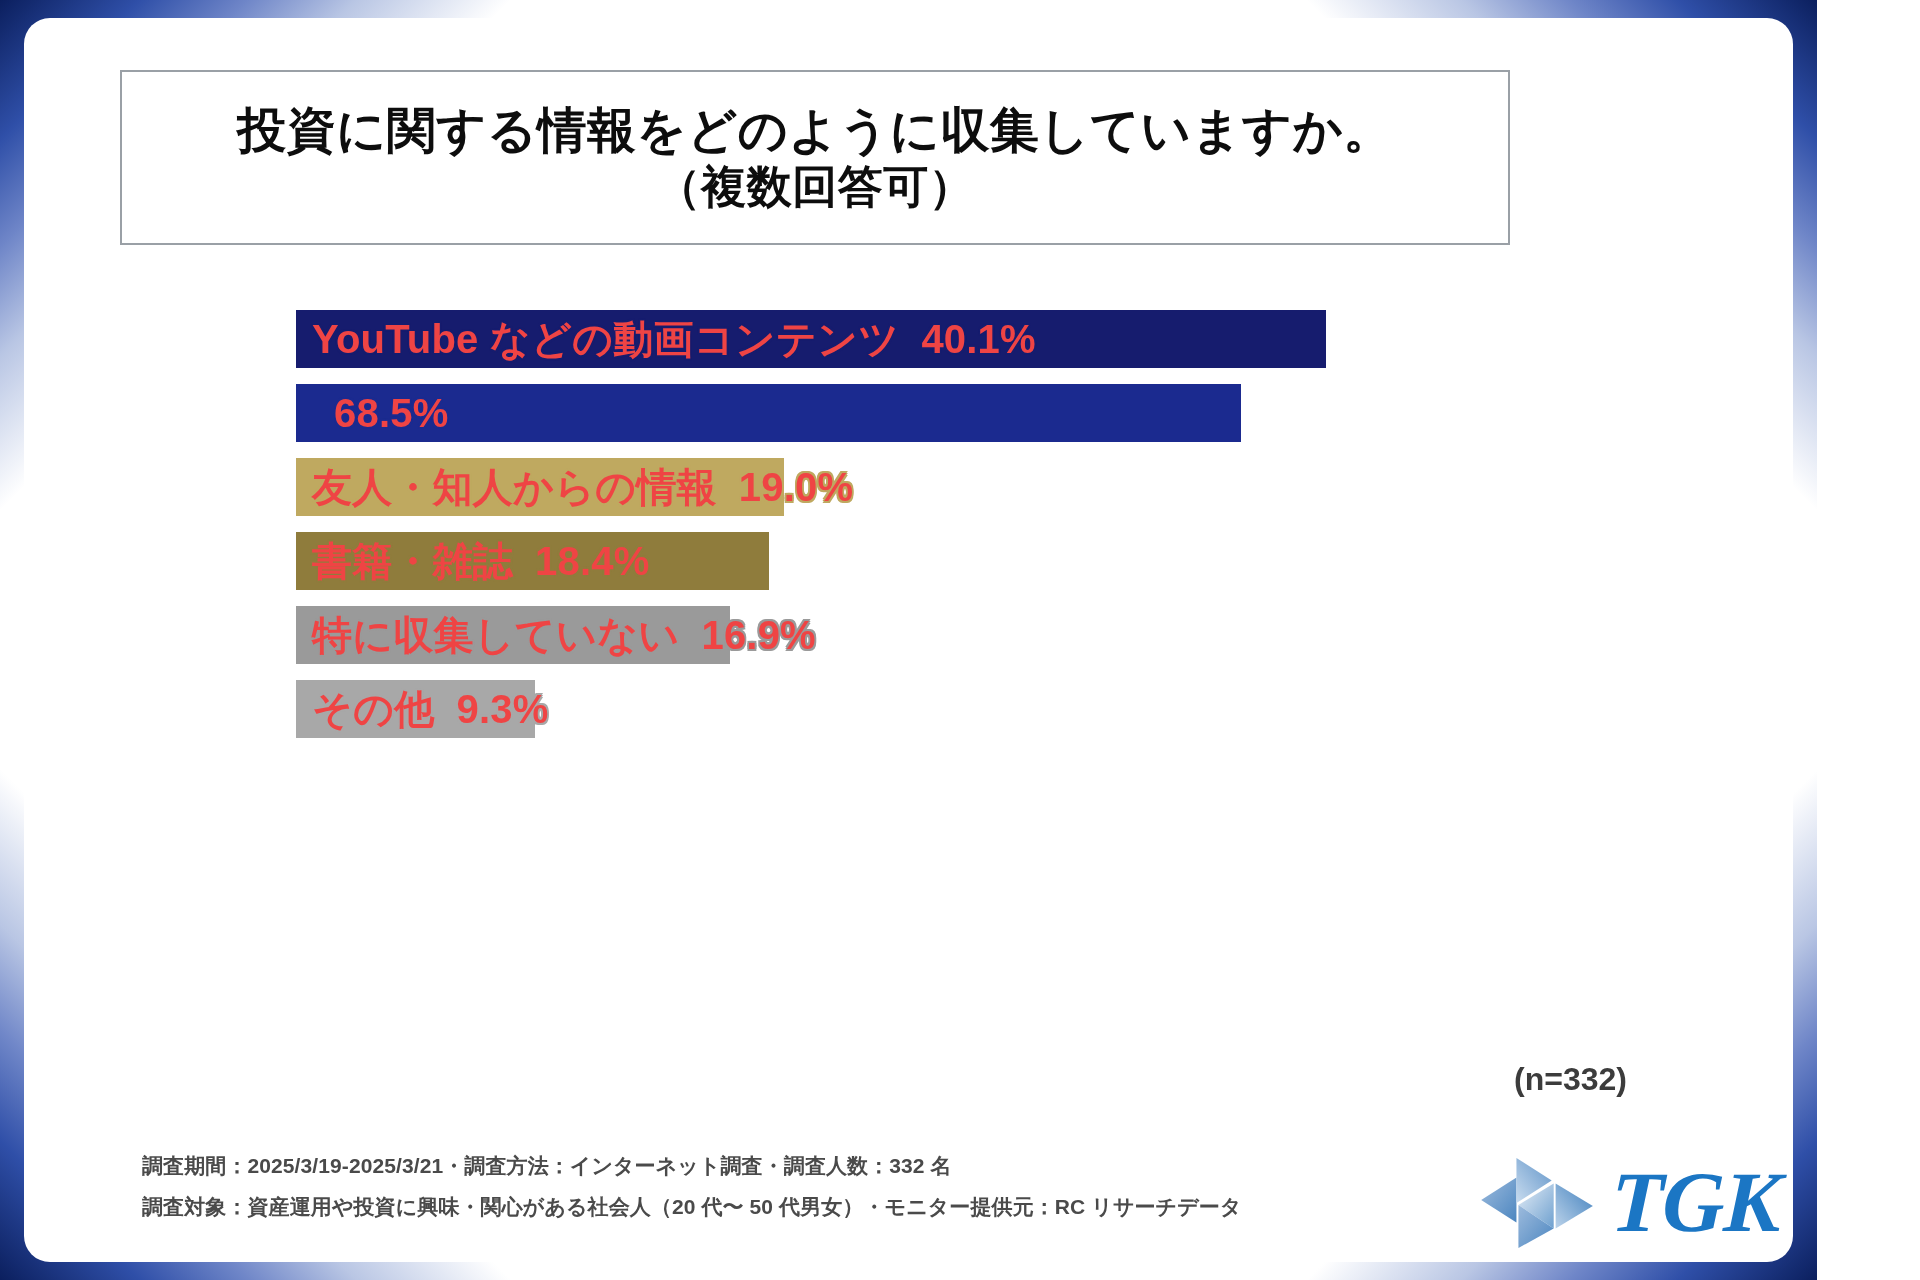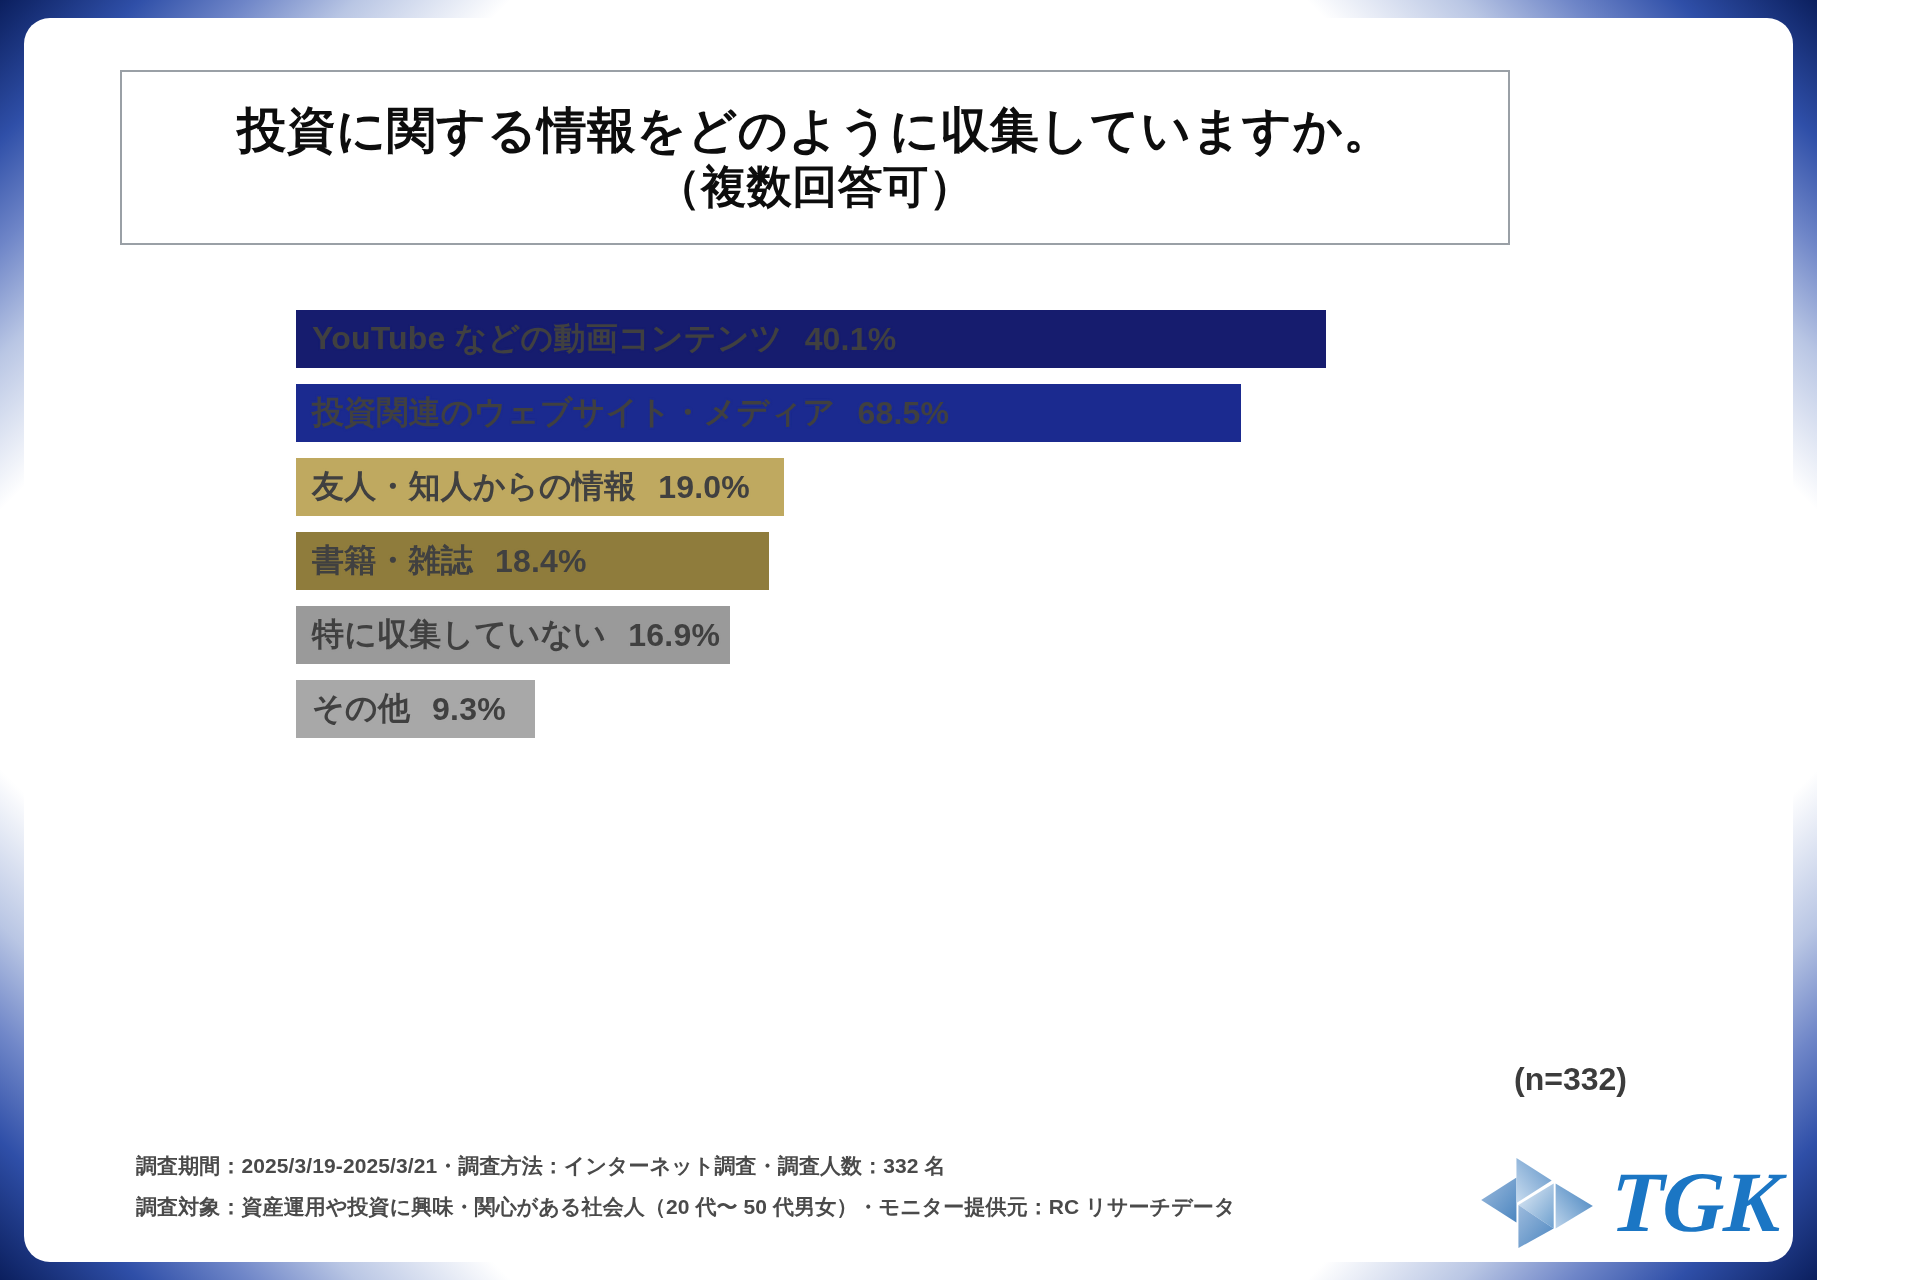--- a/index.html
+++ b/index.html
@@ -50,41 +50,41 @@
   }
   .row{
     position:relative;height:58px;margin-bottom:16px;
   }
   .bar{
     position:absolute;left:0;top:0;height:58px;
   }
   .bar-label{
     position:absolute;left:16px;top:0;height:58px;
     display:flex;align-items:center;
-    font-size:32px;font-weight:bold;color:#404040;
+    font-size:40px;font-weight:bold;color:#ef4444;
     white-space:nowrap;letter-spacing:.2px;
     z-index:3;
     text-shadow:
       -1.6px -1.6px 0 var(--oc), 1.6px -1.6px 0 var(--oc),
       -1.6px  1.6px 0 var(--oc), 1.6px  1.6px 0 var(--oc),
       -1.6px 0 0 var(--oc), 1.6px 0 0 var(--oc),
        0 -1.6px 0 var(--oc), 0 1.6px 0 var(--oc);
   }
   .bar-label .val{ margin-left:22px; }
 
   
   .nnote{
     position:absolute;left:1490px;top:1043px;
     font-size:32px;font-weight:bold;color:#3c3c3c;
     white-space:nowrap;
   }
 
   
   .footer{
-    position:absolute;left:112px;top:1128px;width:1240px;
+    position:absolute;left:118px;top:1128px;width:1240px;
   }
   .footer div{
     font-size:21px;font-weight:bold;color:#4a4a4a;
     line-height:1.95;white-space:nowrap;letter-spacing:.1px;
   }
 
   
   .logo{
     position:absolute;left:1455px;top:1124px;width:330px;height:120px;
     display:flex;align-items:center;gap:14px;
@@ -114,21 +114,20 @@
         <div class="bar" style="width:1030px;background:#161c6e;"></div>
         <div class="bar-label" style="--oc:#161c6e;">
           <span>YouTube などの動画コンテンツ</span>
           <span class="val">40.1%</span>
         </div>
       </div>
 
       <div class="row">
         <div class="bar" style="width:945px;background:#1b2a8f;"></div>
         <div class="bar-label" style="--oc:#1b2a8f;">
-          <span>投資関連のウェブサイト・メディア</span>
           <span class="val">68.5%</span>
         </div>
       </div>
 
 
       <div class="row">
         <div class="bar" style="width:488px;background:#bfa960;"></div>
         <div class="bar-label" style="--oc:#bfa960;">
           <span>友人・知人からの情報</span>
           <span class="val">19.0%</span>

